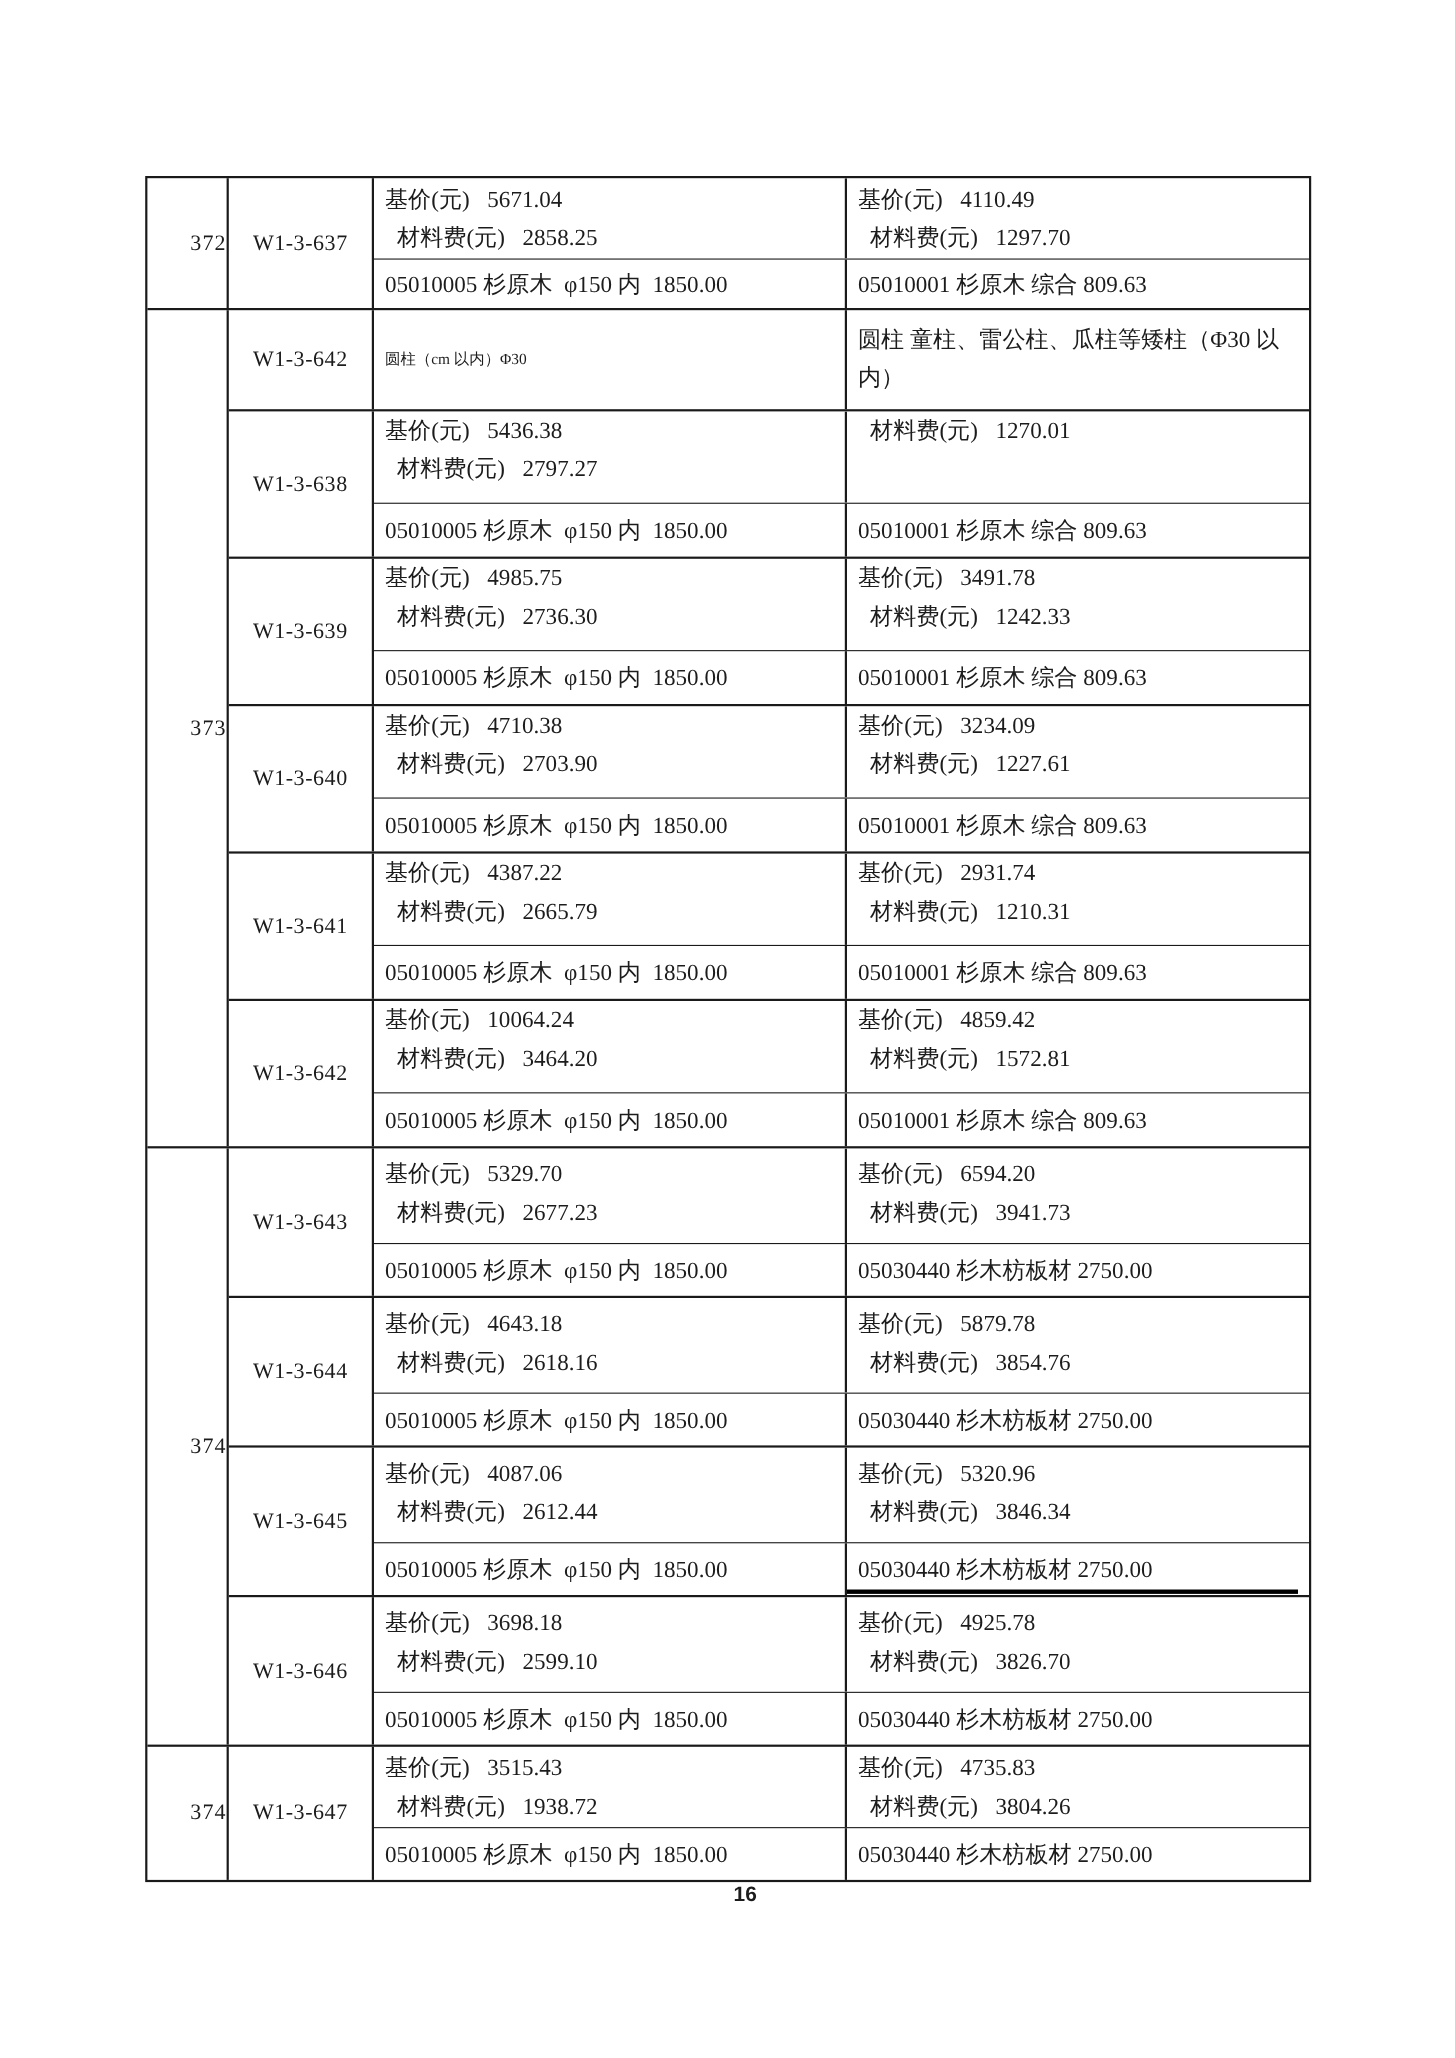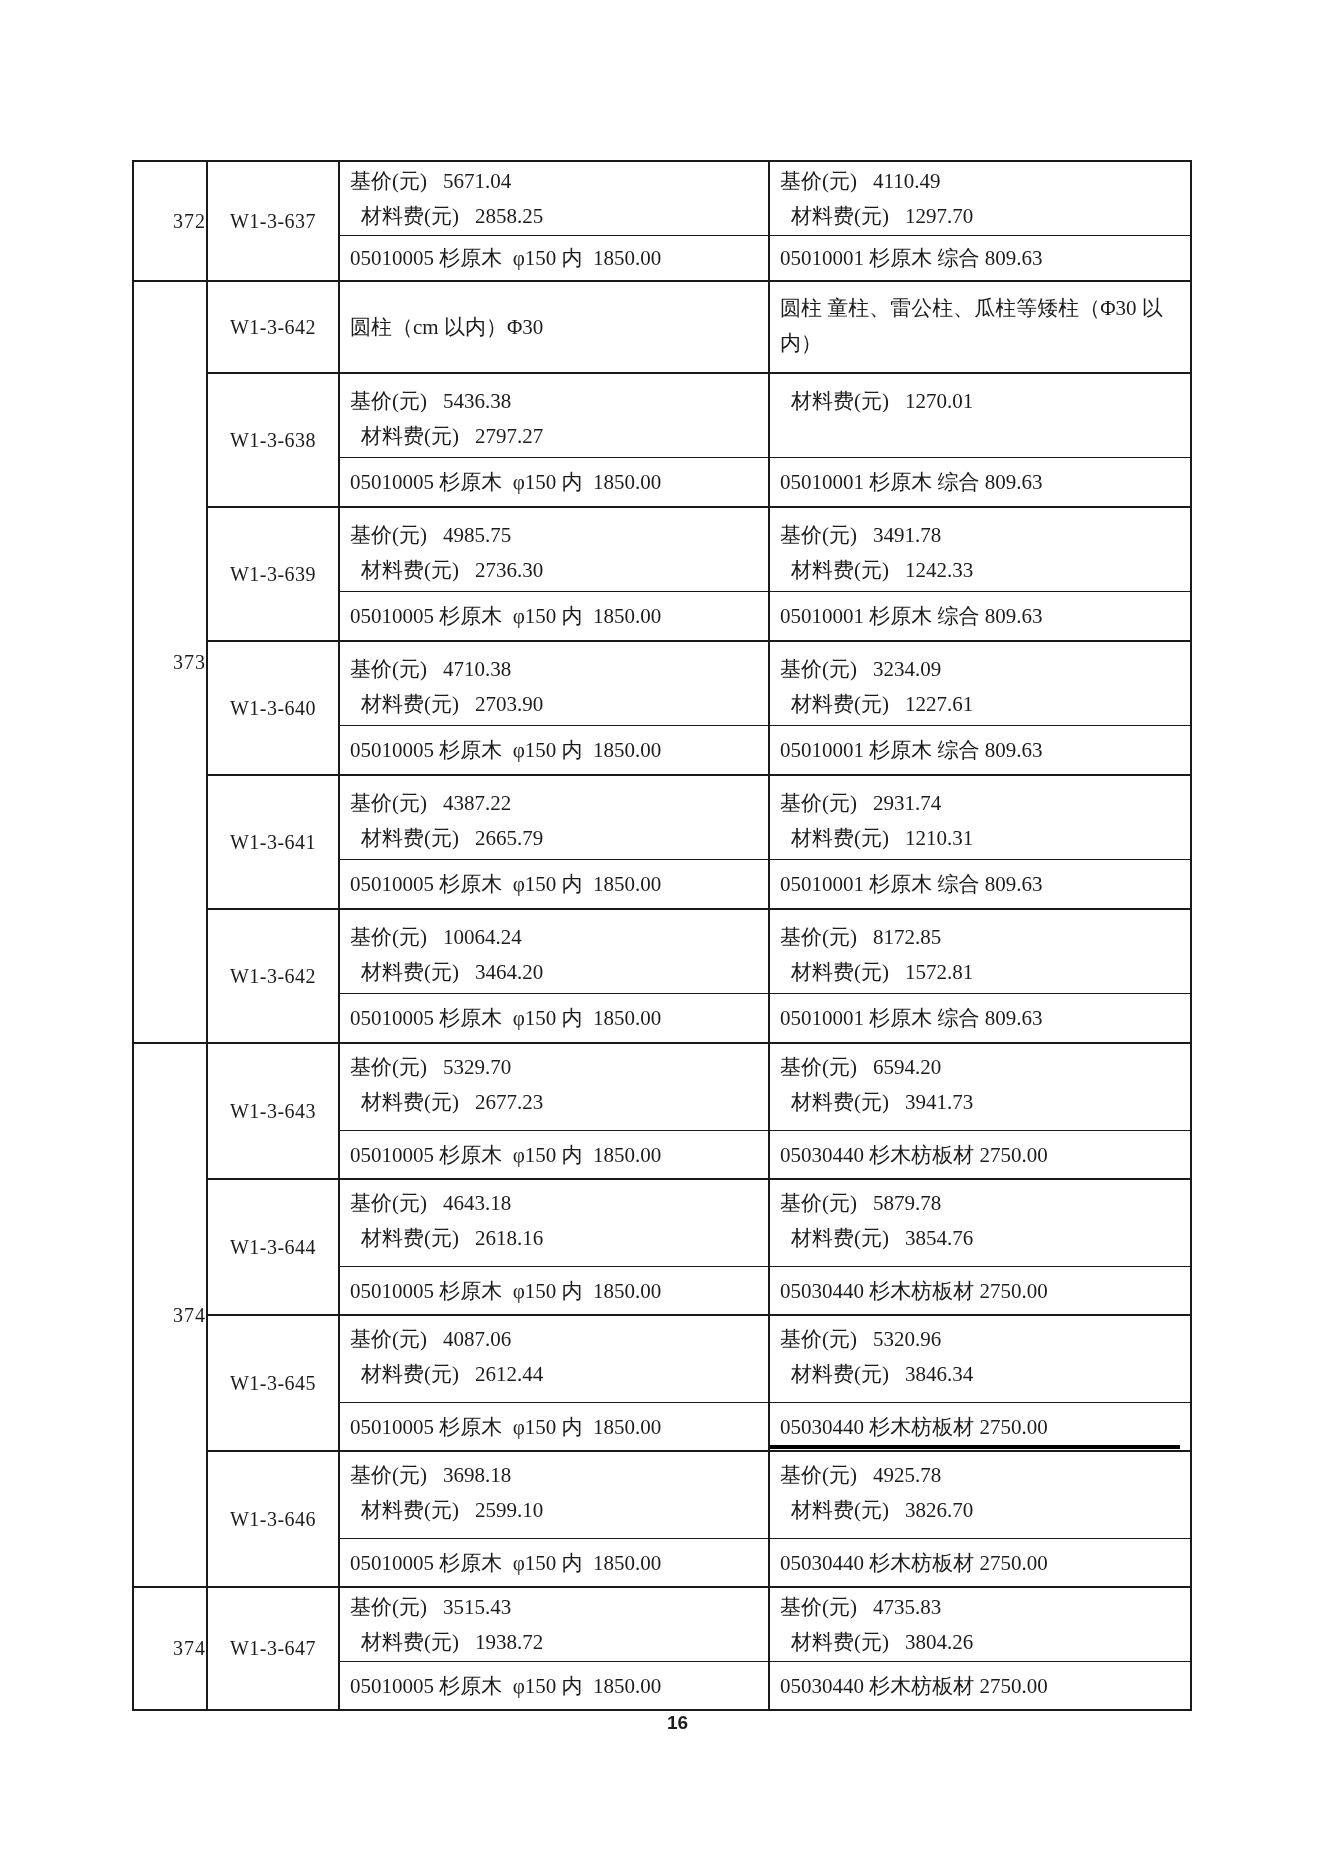--- a/index.html
+++ b/index.html
@@ -32,21 +32,21 @@
   .section-body { flex: 1; display: flex; flex-direction: column; min-width: 0; }
   .hdr { display: flex; height: 92px; border-bottom: 2px solid #1a1a1a; }
   .hdr-code {
     flex: 0 0 132px; border-right: 2px solid #1a1a1a;
     display: flex; align-items: center; justify-content: center;
     font-size: 20px; letter-spacing: .5px;
   }
   .hdr-left {
     flex: 0 0 430px; border-right: 2px solid #1a1a1a;
     display: flex; align-items: center;
-    padding-left: 10px; font-size: 21px; white-space: pre;
+    padding-left: 10px; font-size: 14px; white-space: pre;
   }
   .hdr-right { flex: 1; padding: 9px 16px 0 10px; font-size: 21px; line-height: 35px; }
   .group { display: flex; border-bottom: 2px solid #1a1a1a; }
   .group:last-child { border-bottom: none; }
   .code-cell {
     flex: 0 0 132px; border-right: 2px solid #1a1a1a;
     display: flex; align-items: center; justify-content: center;
     font-size: 20px; letter-spacing: .5px;
   }
   .group-body { flex: 1; display: flex; flex-direction: column; min-width: 0; }
@@ -57,21 +57,21 @@
   .ln { line-height: 35px; padding-left: 10px; font-size: 21px; white-space: pre; }
   .ln2 { padding-left: 21px; }
   .num { margin-left: 16px; }
   .mat-row .cell-left, .mat-row .cell-right {
     display: flex; align-items: center;
     padding-left: 10px; font-size: 21px; white-space: pre;
   }
   
   .s1 .price-row { height: 74px; } .s1 .price-row .cell-left, .s1 .price-row .cell-right { padding-top: 2px; }
   .s1 .mat-row { height: 44px; }
-  .s2 .price-row { height: 84px; } .s2 .price-row .cell-left, .s2 .price-row .cell-right { padding-top: 10px; }
+  .s2 .price-row { height: 84px; } .s2 .price-row .cell-left, .s2 .price-row .cell-right { padding-top: 0; }
   .s2 .mat-row { height: 48px; }
   .s3 .price-row { height: 87px; } .s3 .price-row .cell-left, .s3 .price-row .cell-right { padding-top: 6px; }
   .s3 .mat-row { height: 47px; }
   .s4 .price-row { height: 74px; } .s4 .price-row .cell-left, .s4 .price-row .cell-right { padding-top: 2px; }
   .s4 .mat-row { height: 47px; }
   .heavy-line {
     position: absolute; left: 0; right: 10px; bottom: 1px;
     height: 4px; background: #000;
   }
   .page-number {
@@ -202,21 +202,21 @@
 
         <div class="group">
           <div class="code-cell">W1-3-642</div>
           <div class="group-body">
             <div class="price-row">
               <div class="cell-left">
                 <div class="ln"><span>基价(元)</span><span class="num">10064.24</span></div>
                 <div class="ln ln2"><span>材料费(元)</span><span class="num">3464.20</span></div>
               </div>
               <div class="cell-right">
-                <div class="ln"><span>基价(元)</span><span class="num">8172.85</span></div>
+                <div class="ln"><span>基价(元)</span><span class="num">4859.42</span></div>
                 <div class="ln ln2"><span>材料费(元)</span><span class="num">1572.81</span></div>
               </div>
             </div>
             <div class="mat-row">
               <div class="cell-left">05010005 杉原木  φ150 内  1850.00</div>
               <div class="cell-right">05010001 杉原木 综合 809.63</div>
             </div>
           </div>
         </div>
 

